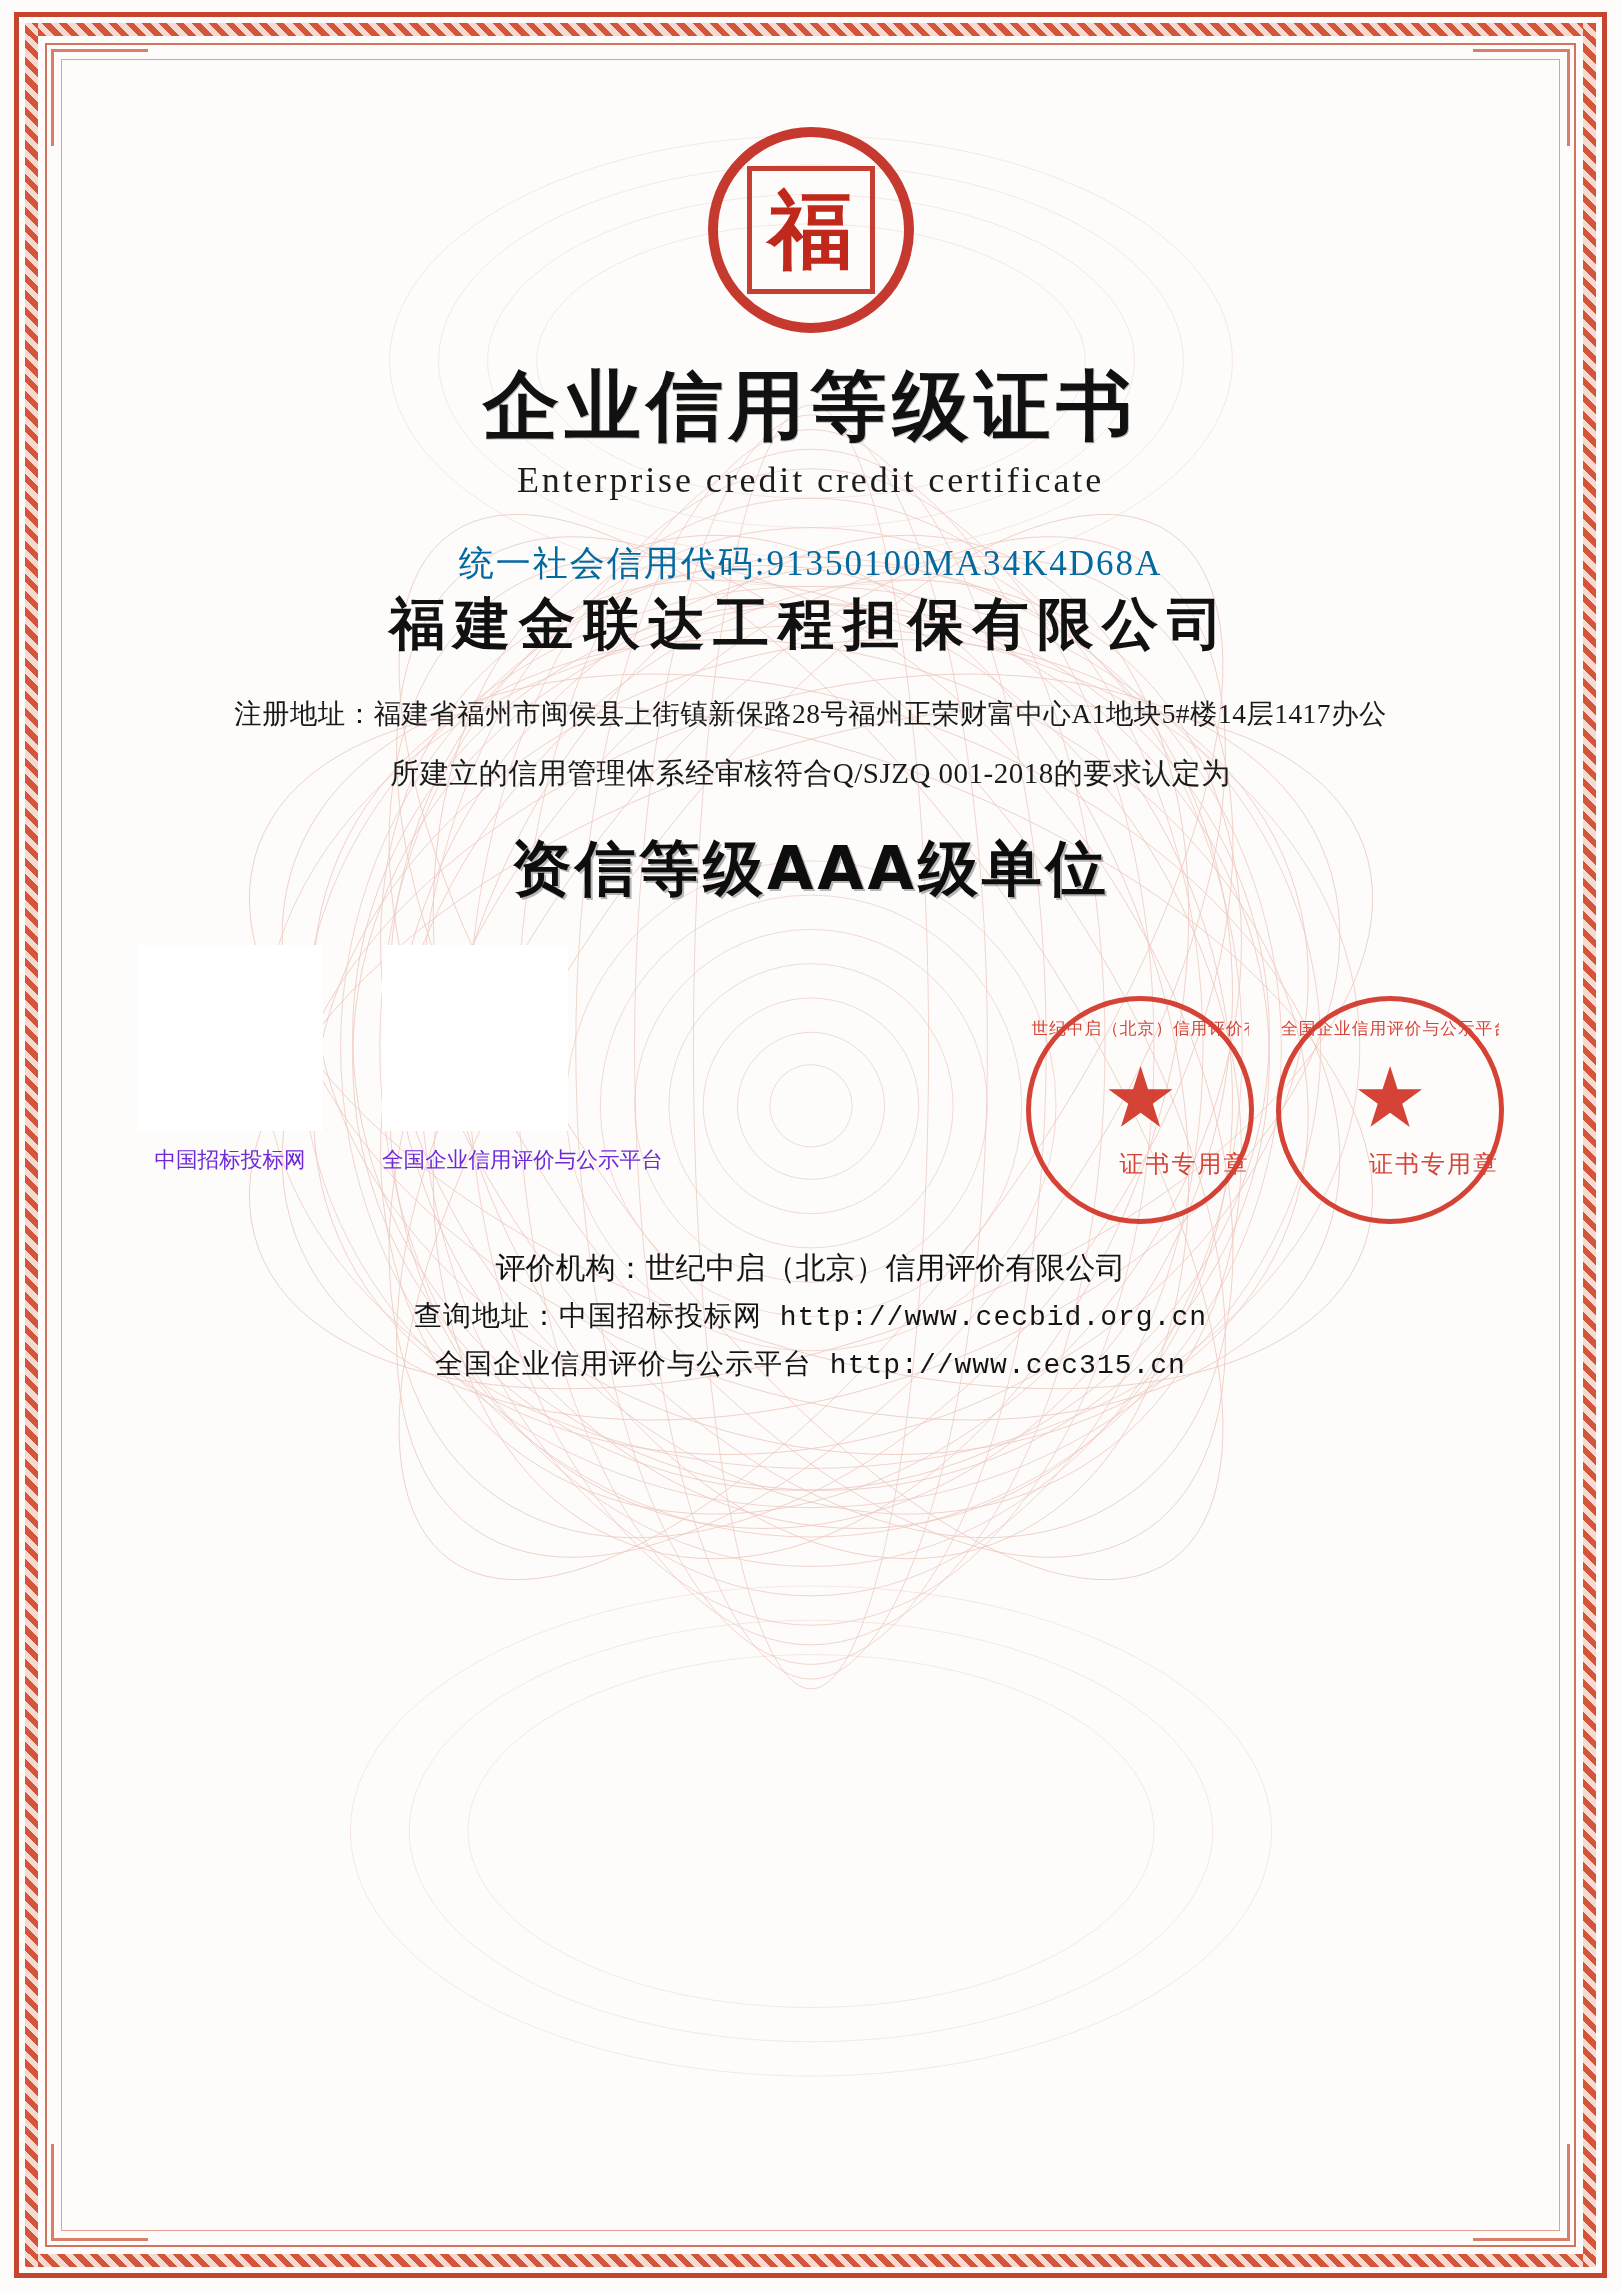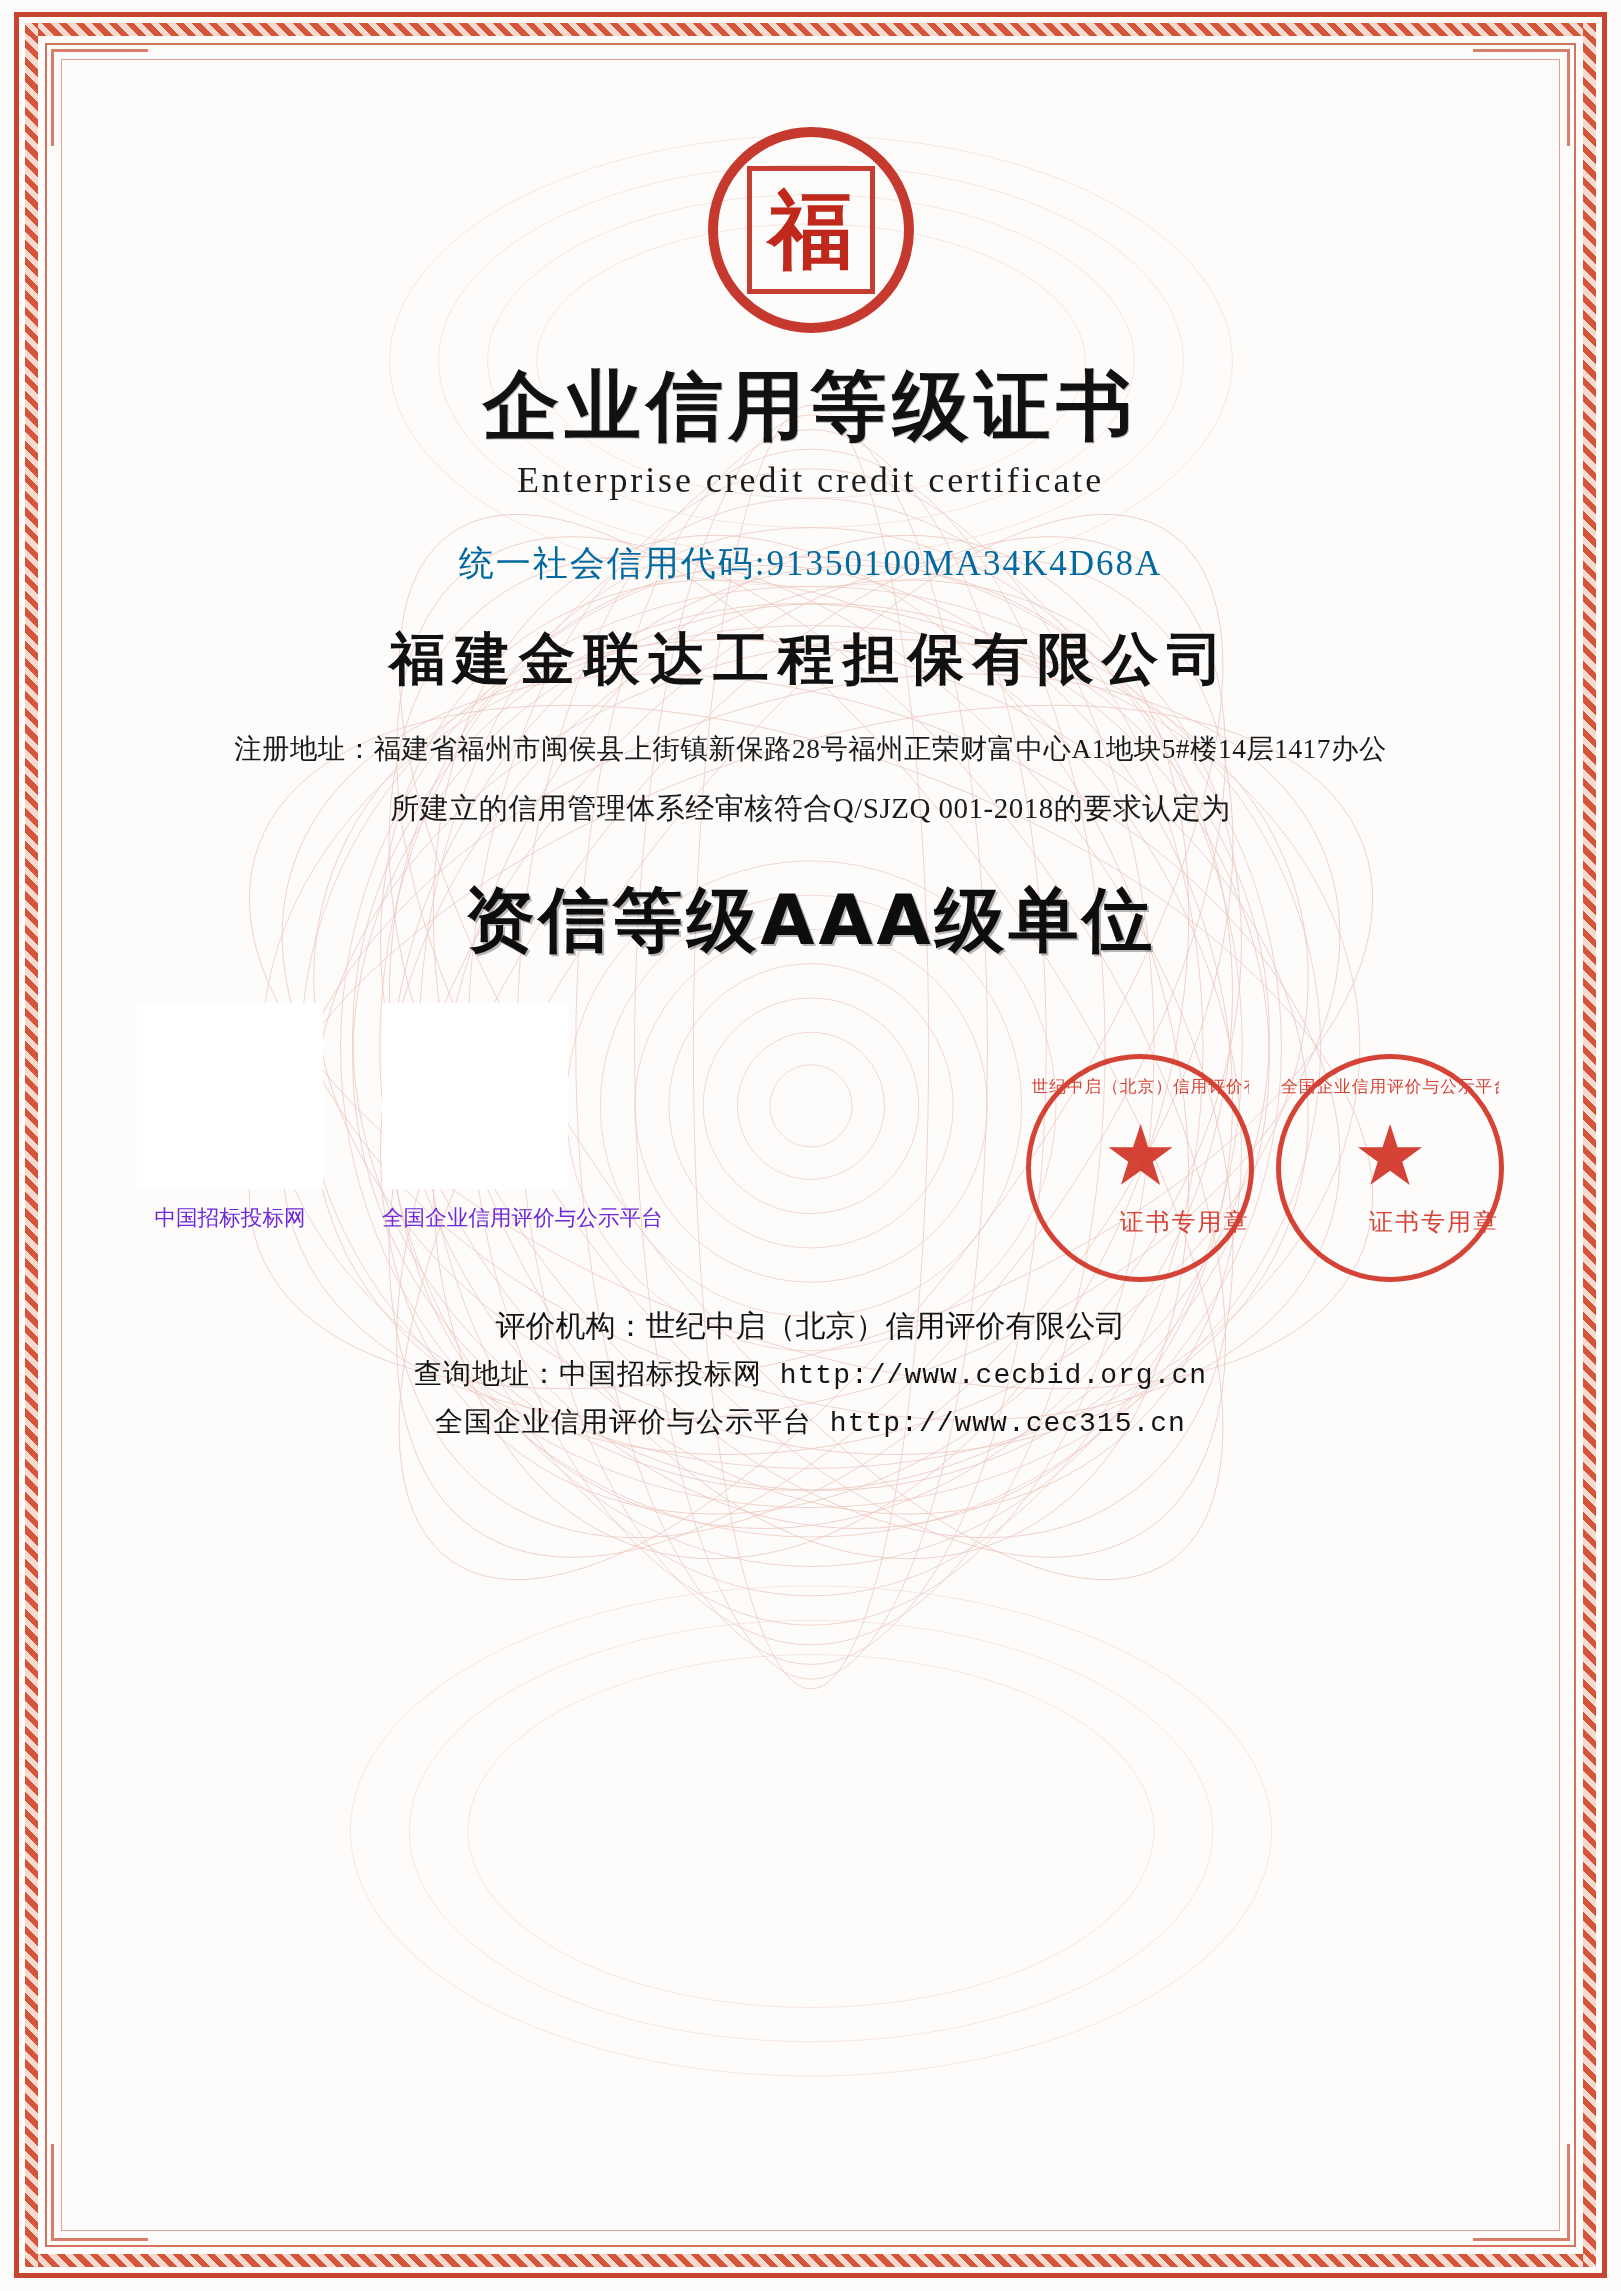--- a/index.html
+++ b/index.html
@@ -142,21 +142,20 @@
   }
 
   .credit-code {
     margin-top: 39px;
     font-size: 35px;
     letter-spacing: 2px;
     color: #0369a1;
   }
 
   .company-name {
-    margin-top: 35px;
     font-family: "DejaVu Sans", "Liberation Sans", sans-serif;
     font-size: 56px;
     font-weight: bold;
     letter-spacing: 8.8px;
     color: #111;
   }
 
   .reg-address {
     margin-top: 33px;
     font-size: 27.4px;
@@ -164,23 +163,23 @@
     color: #1a1a1a;
   }
   .standard-line {
     margin-top: 22px;
     font-size: 29px;
     letter-spacing: 0.5px;
     color: #1a1a1a;
   }
 
   .grade {
-    margin-top: 45px;
+    margin-top: 35px;
     font-family: "DejaVu Sans", "Liberation Sans", sans-serif;
-    font-size: 70px;
+    font-size: 60px;
     font-weight: bold;
     letter-spacing: 3.9px;
     color: #0d0d0d;
     text-shadow: 2px 2px 0 rgba(0,0,0,.28);
   }
 
   
   .details-row {
     margin-top: 73px;
     display: flex;

